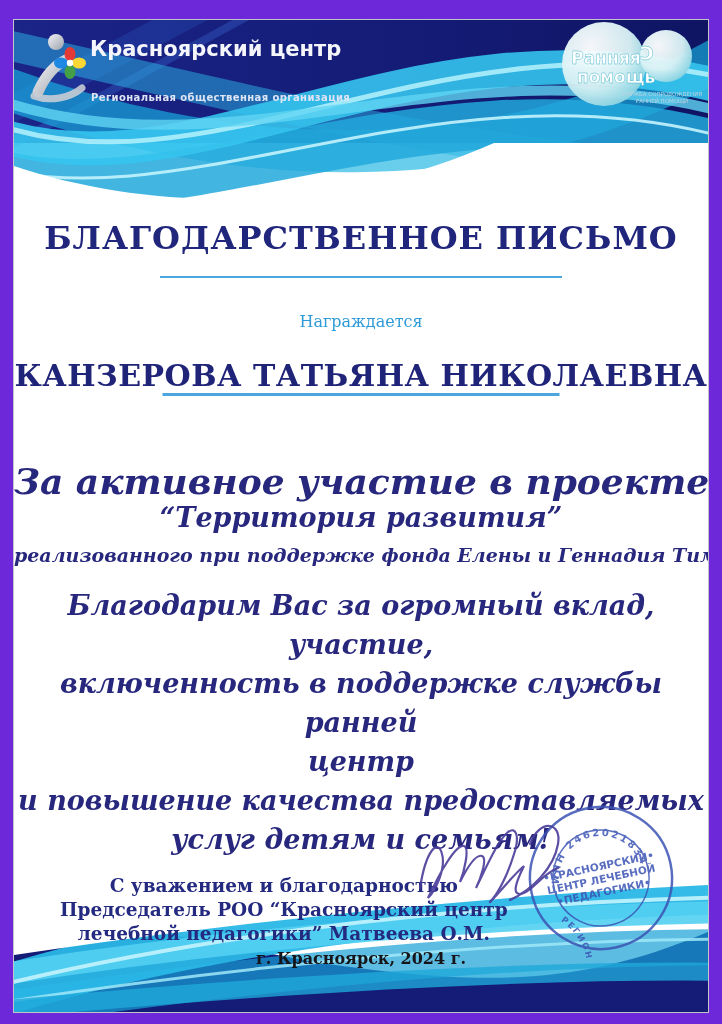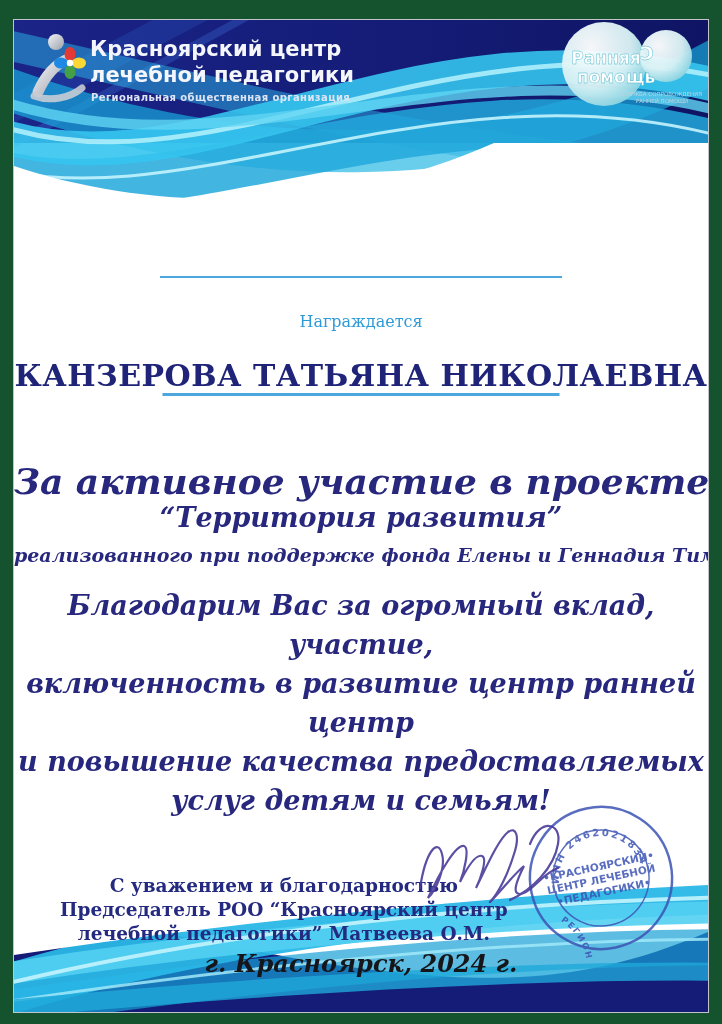--- a/index.html
+++ b/index.html
@@ -1,17 +1,17 @@
 <!DOCTYPE html>
 <html><head>
 <meta charset="utf-8">
 <style>
   html,body{margin:0;padding:0;}
   body{background:#d9dadc;font-family:"DejaVu Serif",serif;}
-  .canvas{position:relative;width:722px;height:1024px;background:#14532d;overflow:hidden;}
+  .canvas{position:relative;width:722px;height:1024px;background:#6d28d9;overflow:hidden;}
   .cert{position:absolute;left:14px;top:20px;width:694px;height:992px;background:#ffffff;
         box-shadow:0 0 0 1px #c2c4ca;overflow:hidden;}
 
   
   .header-svg{position:absolute;left:0;top:0;z-index:1;}
   .org-logo{position:absolute;left:16px;top:12px;z-index:3;}
   .org-name{position:absolute;left:76px;top:16px;z-index:3;color:#f4f6fb;
             font-family:"DejaVu Sans",sans-serif;font-weight:bold;font-size:21px;line-height:26px;}
   .org-sub{position:absolute;left:77px;top:72px;z-index:3;color:#dde4f4;
            font-family:"DejaVu Sans",sans-serif;font-weight:bold;font-size:10px;letter-spacing:.4px;}
@@ -26,21 +26,21 @@
   .recipient{top:338px;font-size:30px;font-weight:bold;color:#1f2478;letter-spacing:.5px;}
   .recipient-underline{position:absolute;top:373px;left:50%;transform:translateX(-50%);
                        width:397px;height:2.5px;background:#4ba7de;z-index:2;}
   .reason1{top:440px;font-size:36px;font-weight:bold;font-style:italic;color:#27277d;}
   .reason2{top:482px;font-size:27px;font-weight:bold;font-style:italic;color:#27277d;}
   .reason3{top:524px;font-size:19px;font-weight:bold;font-style:italic;color:#27277d;}
   .body-block{position:absolute;top:566px;left:0;width:100%;text-align:center;z-index:2;
               font-size:27px;font-weight:bold;font-style:italic;color:#27277d;line-height:39px;}
   .signoff{position:absolute;left:46px;top:854px;z-index:2;font-size:18.5px;font-weight:bold;
            color:#232a80;line-height:24px;text-align:center;}
-  .place-date{top:929px;font-size:24px;font-weight:bold;font-style:italic;color:#15151a;z-index:6;}
+  .place-date{top:929px;font-size:16px;font-weight:bold;color:#15151a;z-index:6;}
 
   
   .signature{position:absolute;left:398px;top:790px;z-index:5;}
   .stamp{position:absolute;left:512px;top:783px;z-index:4;opacity:.85;transform:rotate(-12deg);}
   .stamp text{font-family:"DejaVu Sans",sans-serif;fill:#3c54b4;}
 
   
   .footer-svg{position:absolute;left:0;bottom:0;z-index:1;}
 </style>
 </head>
@@ -85,55 +85,55 @@
         <ellipse cx="40" cy="22" rx="5.5" ry="7" fill="#e53935"></ellipse>
         <ellipse cx="31" cy="31" rx="7" ry="5.5" fill="#1e88e5"></ellipse>
         <ellipse cx="49" cy="31" rx="7" ry="5.5" fill="#fdd835"></ellipse>
         <ellipse cx="40" cy="40" rx="5.5" ry="7" fill="#43a047"></ellipse>
         <circle cx="40" cy="31" r="3.2" fill="#ffffff"></circle>
       </g>
     </svg>
 
     <div class="org-name">
       <div>Красноярский центр</div>
-      <div>лечебной педагогики</div>
     </div>
     <div class="org-sub">Региональная общественная организация</div>
 
     <svg class="partner-logo" width="160" height="105" viewBox="0 0 160 105">
       <defs>
         <radialGradient id="sph" cx="0.35" cy="0.3" r="0.85">
           <stop offset="0" stop-color="#ffffff"></stop>
             <stop offset="0.55" stop-color="#d8f1f4"></stop>
           <stop offset="1" stop-color="#6fc9da"></stop>
         </radialGradient>
       </defs>
       <circle cx="60" cy="42" r="42" fill="url(#sph)" opacity="0.96"></circle>
       <circle cx="122" cy="34" r="26" fill="url(#sph)" opacity="0.96"></circle>
       <text x="62" y="42" text-anchor="middle" font-family="DejaVu Sans,sans-serif" font-weight="bold" font-size="17" fill="#ffffff" stroke="#49b4c8" stroke-width="0.4">Ранняя</text>
       <text x="103" y="38" text-anchor="middle" font-family="DejaVu Sans,sans-serif" font-weight="bold" font-size="19" fill="#ffffff" stroke="#49b4c8" stroke-width="0.4">Ɔ</text>
       <text x="72" y="61" text-anchor="middle" font-family="DejaVu Sans,sans-serif" font-weight="bold" font-size="17" fill="#ffffff" stroke="#49b4c8" stroke-width="0.4">помощь</text>
       <text x="118" y="74" text-anchor="middle" font-family="DejaVu Sans,sans-serif" font-size="5.5" fill="#bcd2e2">СЛУЖБА СОПРОВОЖДЕНИЯ</text>
       <text x="118" y="81" text-anchor="middle" font-family="DejaVu Sans,sans-serif" font-size="5.5" fill="#bcd2e2">РАННЕЙ ПОМОЩИ</text>
     </svg>
 
+    <div class="cline title">БЛАГОДАРСТВЕННОЕ ПИСЬМО</div>
     <div class="title-underline"></div>
 
     <div class="cline award">Награждается</div>
 
     <div class="cline recipient">КАНЗЕРОВА ТАТЬЯНА НИКОЛАЕВНА</div>
     <div class="recipient-underline"></div>
 
     <div class="cline reason1">За активное участие в проекте</div>
     <div class="cline reason2">“Территория развития”</div>
     <div class="cline reason3">реализованного при поддержке фонда Елены и Геннадия Тимченко.</div>
 
     <div class="body-block">
       <div>Благодарим Вас за огромный вклад, участие,</div>
-      <div>включенность в развитие центр ранней</div>
+      <div>включенность в поддержке службы ранней</div>
       <div>центр</div>
       <div>и повышение качества предоставляемых</div>
       <div>услуг детям и семьям!</div>
     </div>
 
     <div class="signoff">
       <div>С уважением и благодарностью</div>
       <div>Председатель РОО “Красноярский центр</div>
       <div>лечебной педагогики” Матвеева О.М.</div>
     </div>

